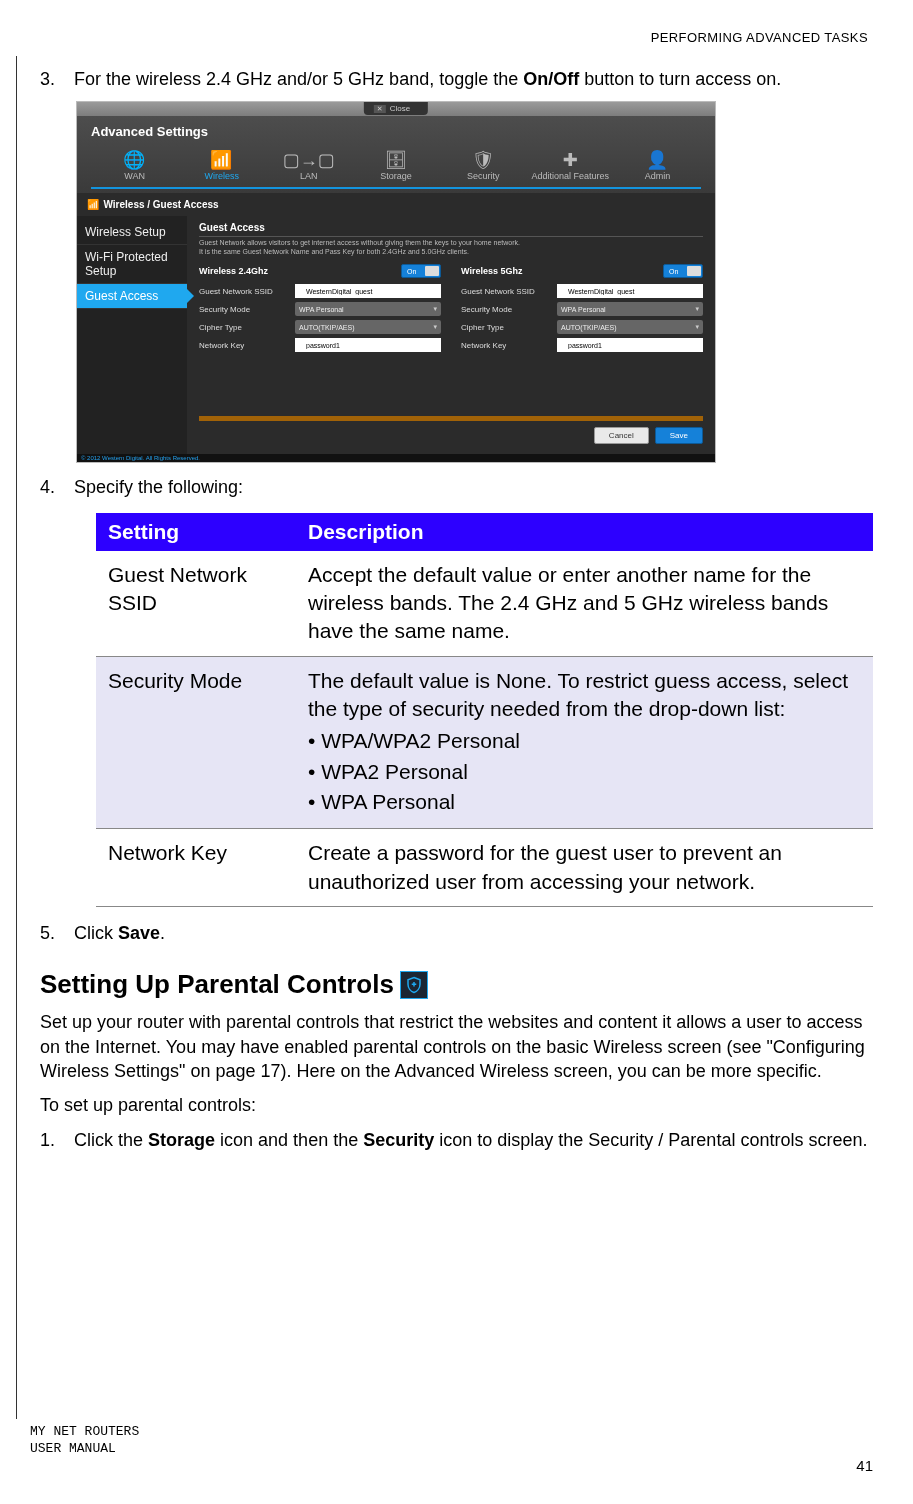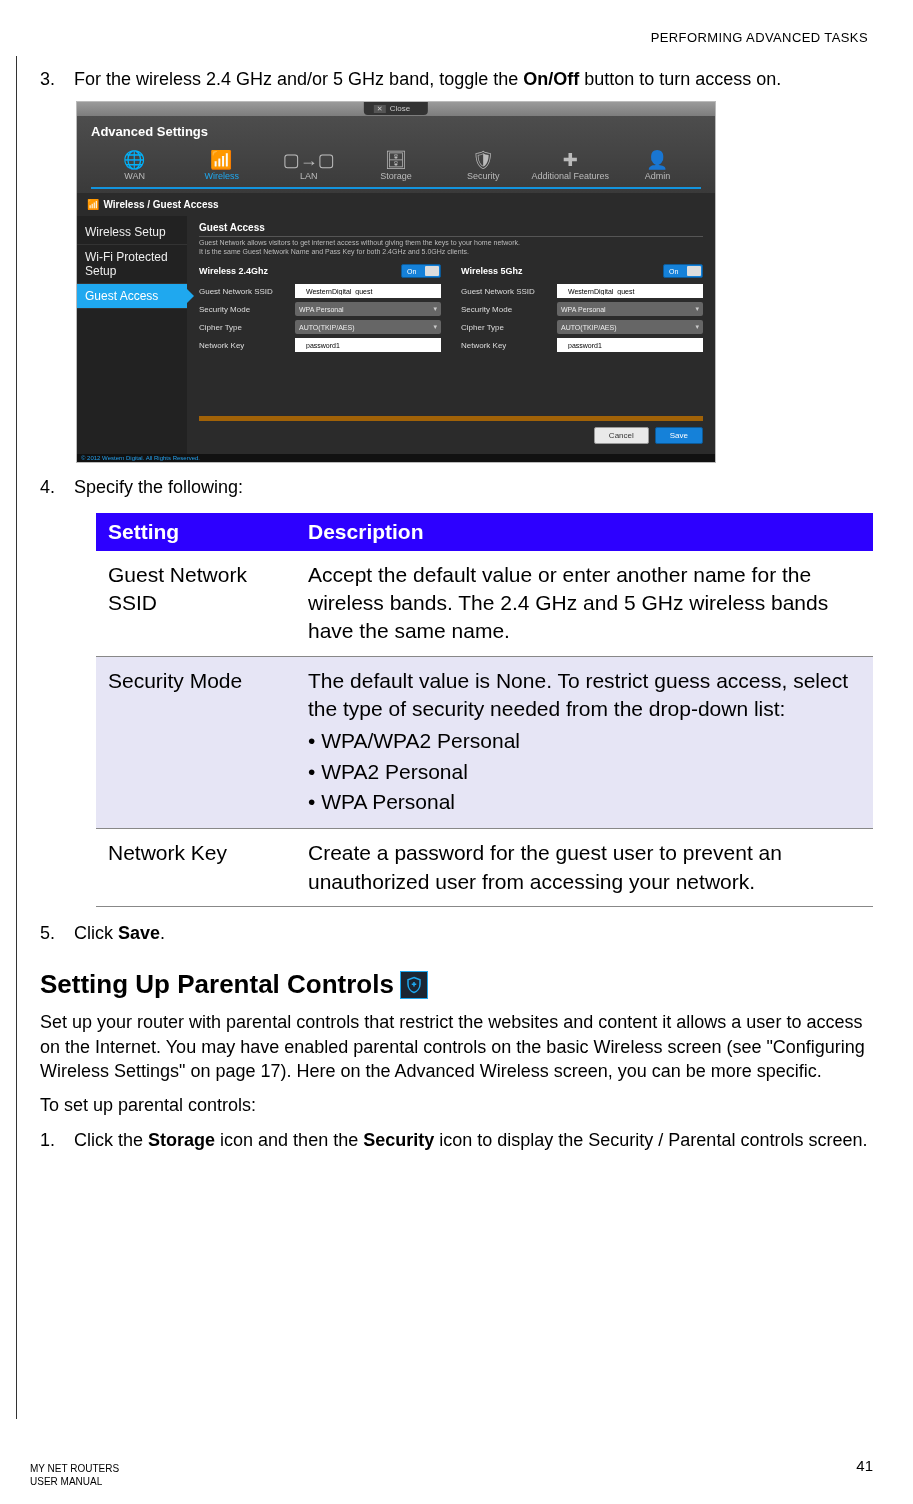--- a/index.html
+++ b/index.html
@@ -265,23 +265,24 @@
   }
   p.body {
     font-size: 18px;
     line-height: 1.35;
     margin-bottom: 10px;
   }
 
   .footer {
     position: absolute;
     left: 30px;
-    bottom: 16px;
-    font-size: 10px;
+    bottom: 46px;
+    font-size: 13px;
     line-height:1.3;
+    font-family:Liberation Mono, monospace;
   }
   .footer-right {
     position: absolute;
     right: 40px;
     bottom: 30px;
     font-size: 15px;
   }
 </style>
 </head>
 <body>

